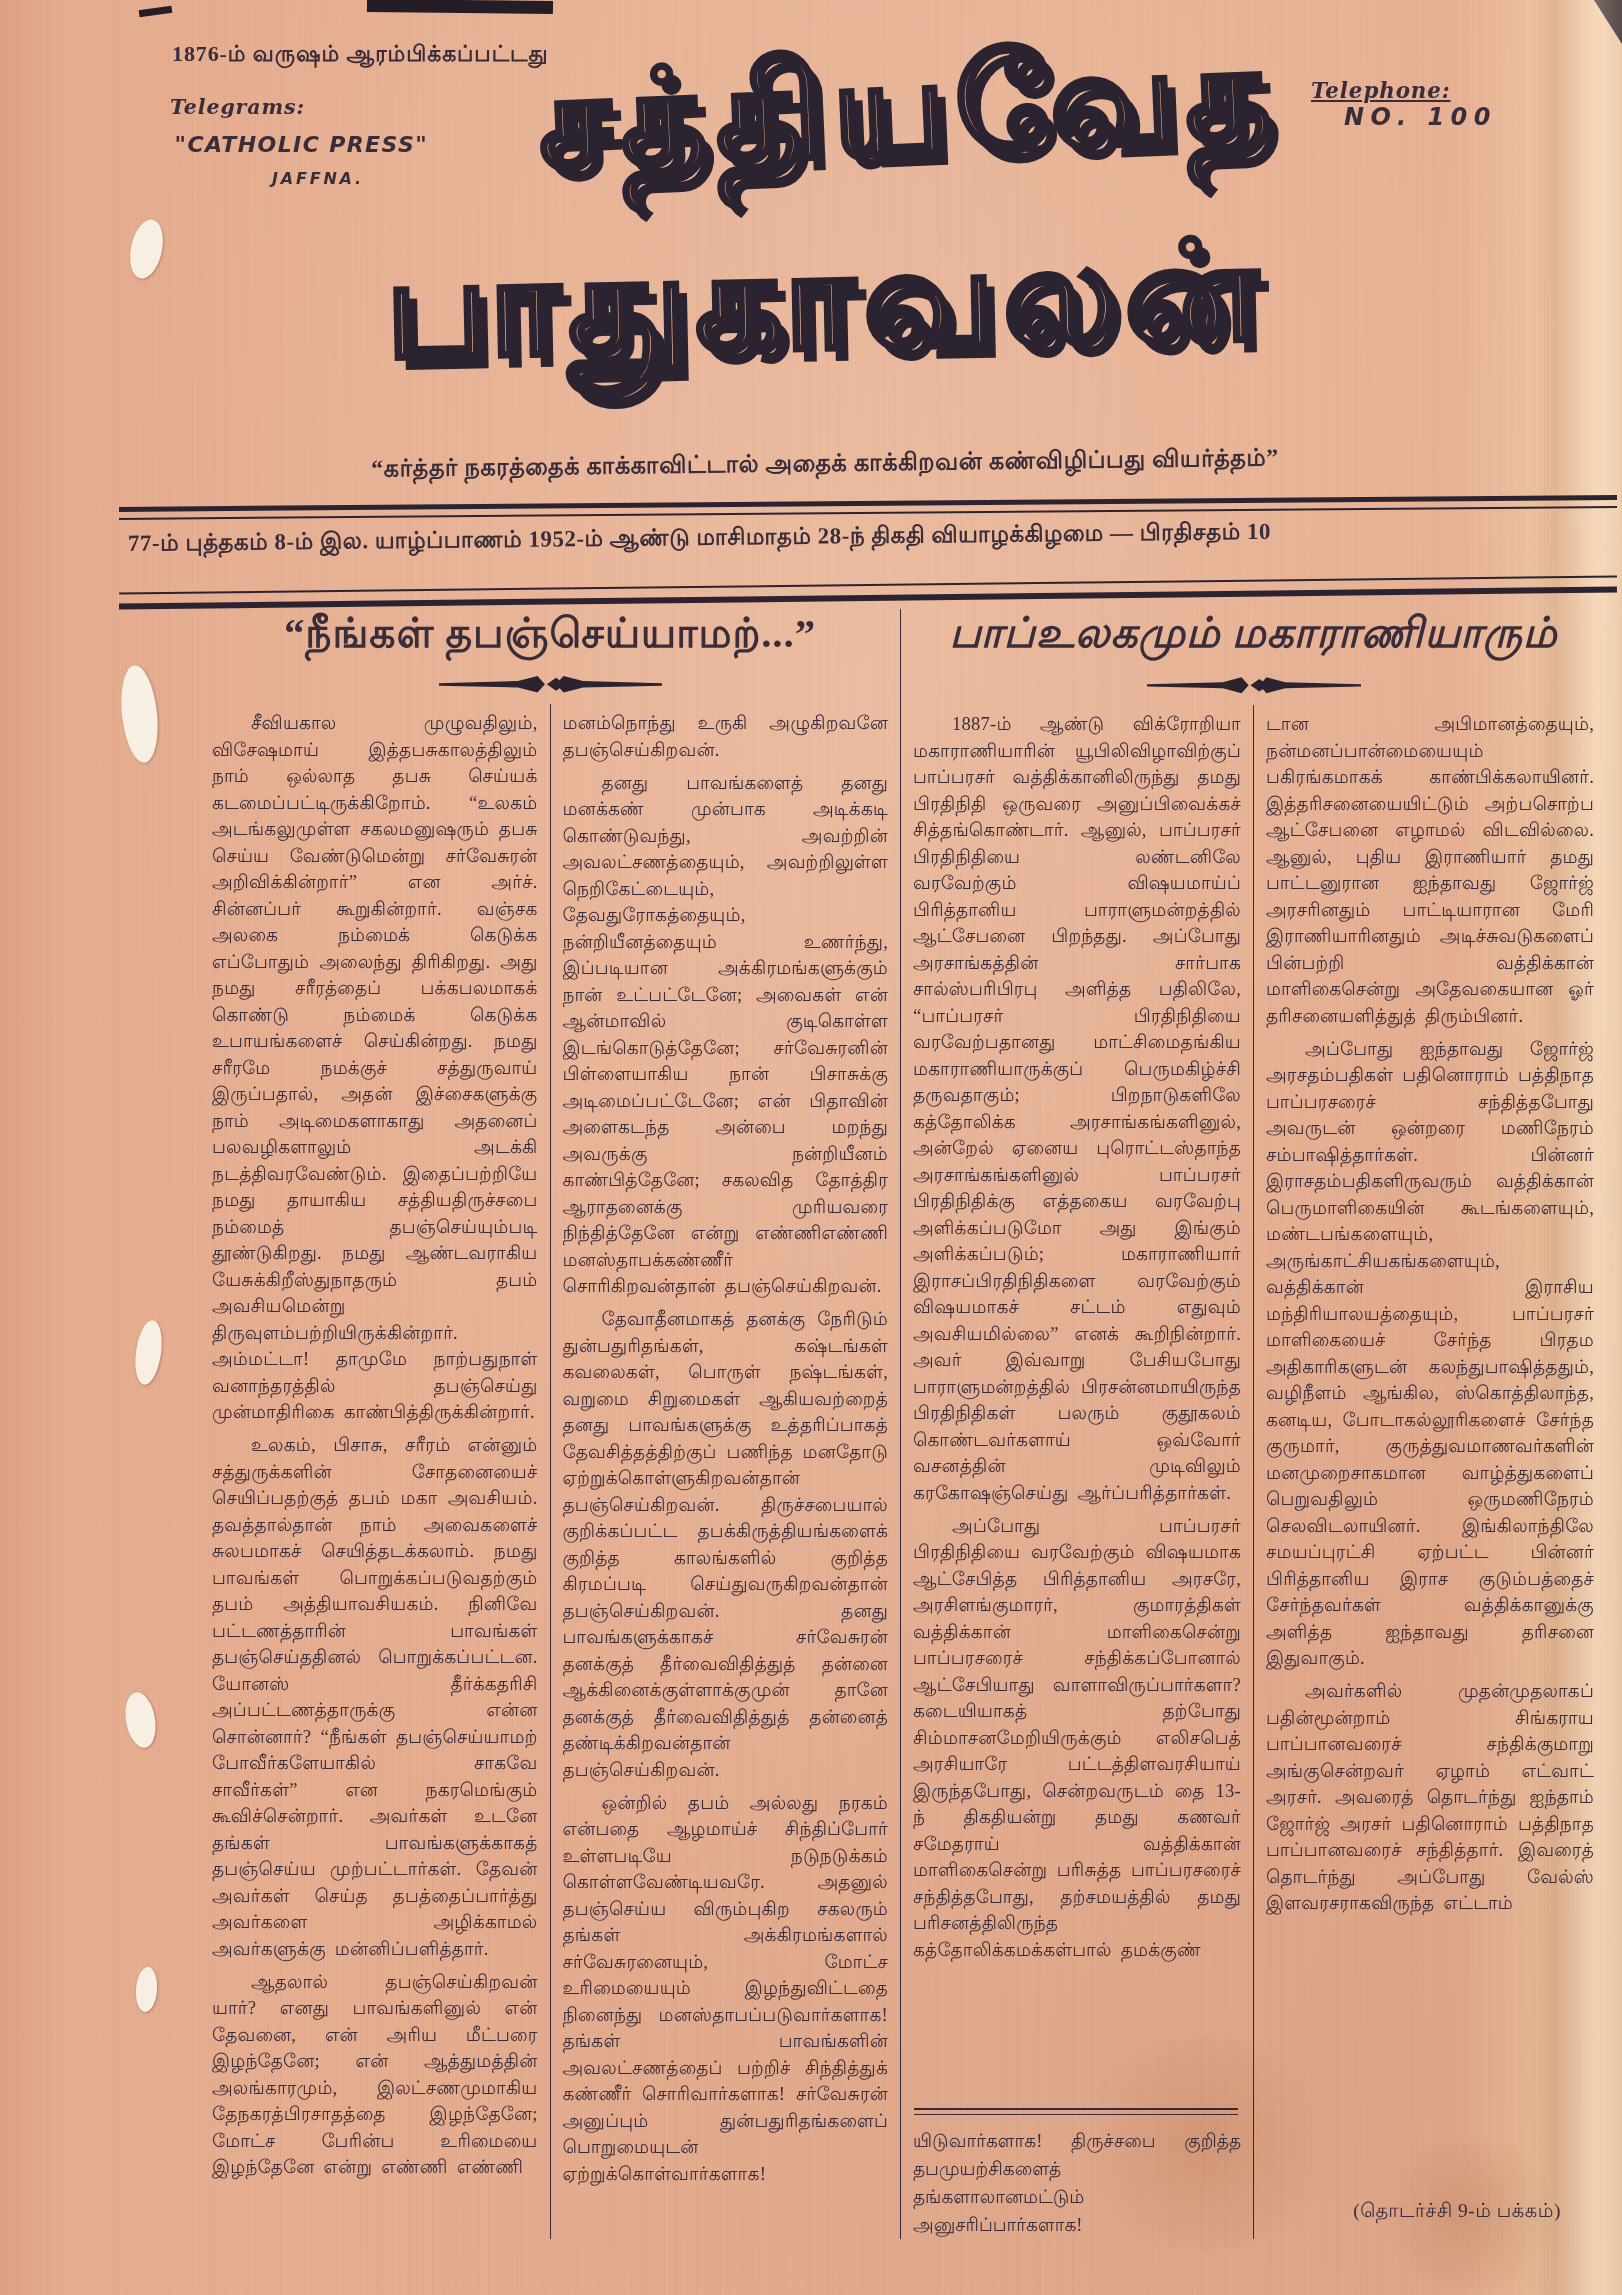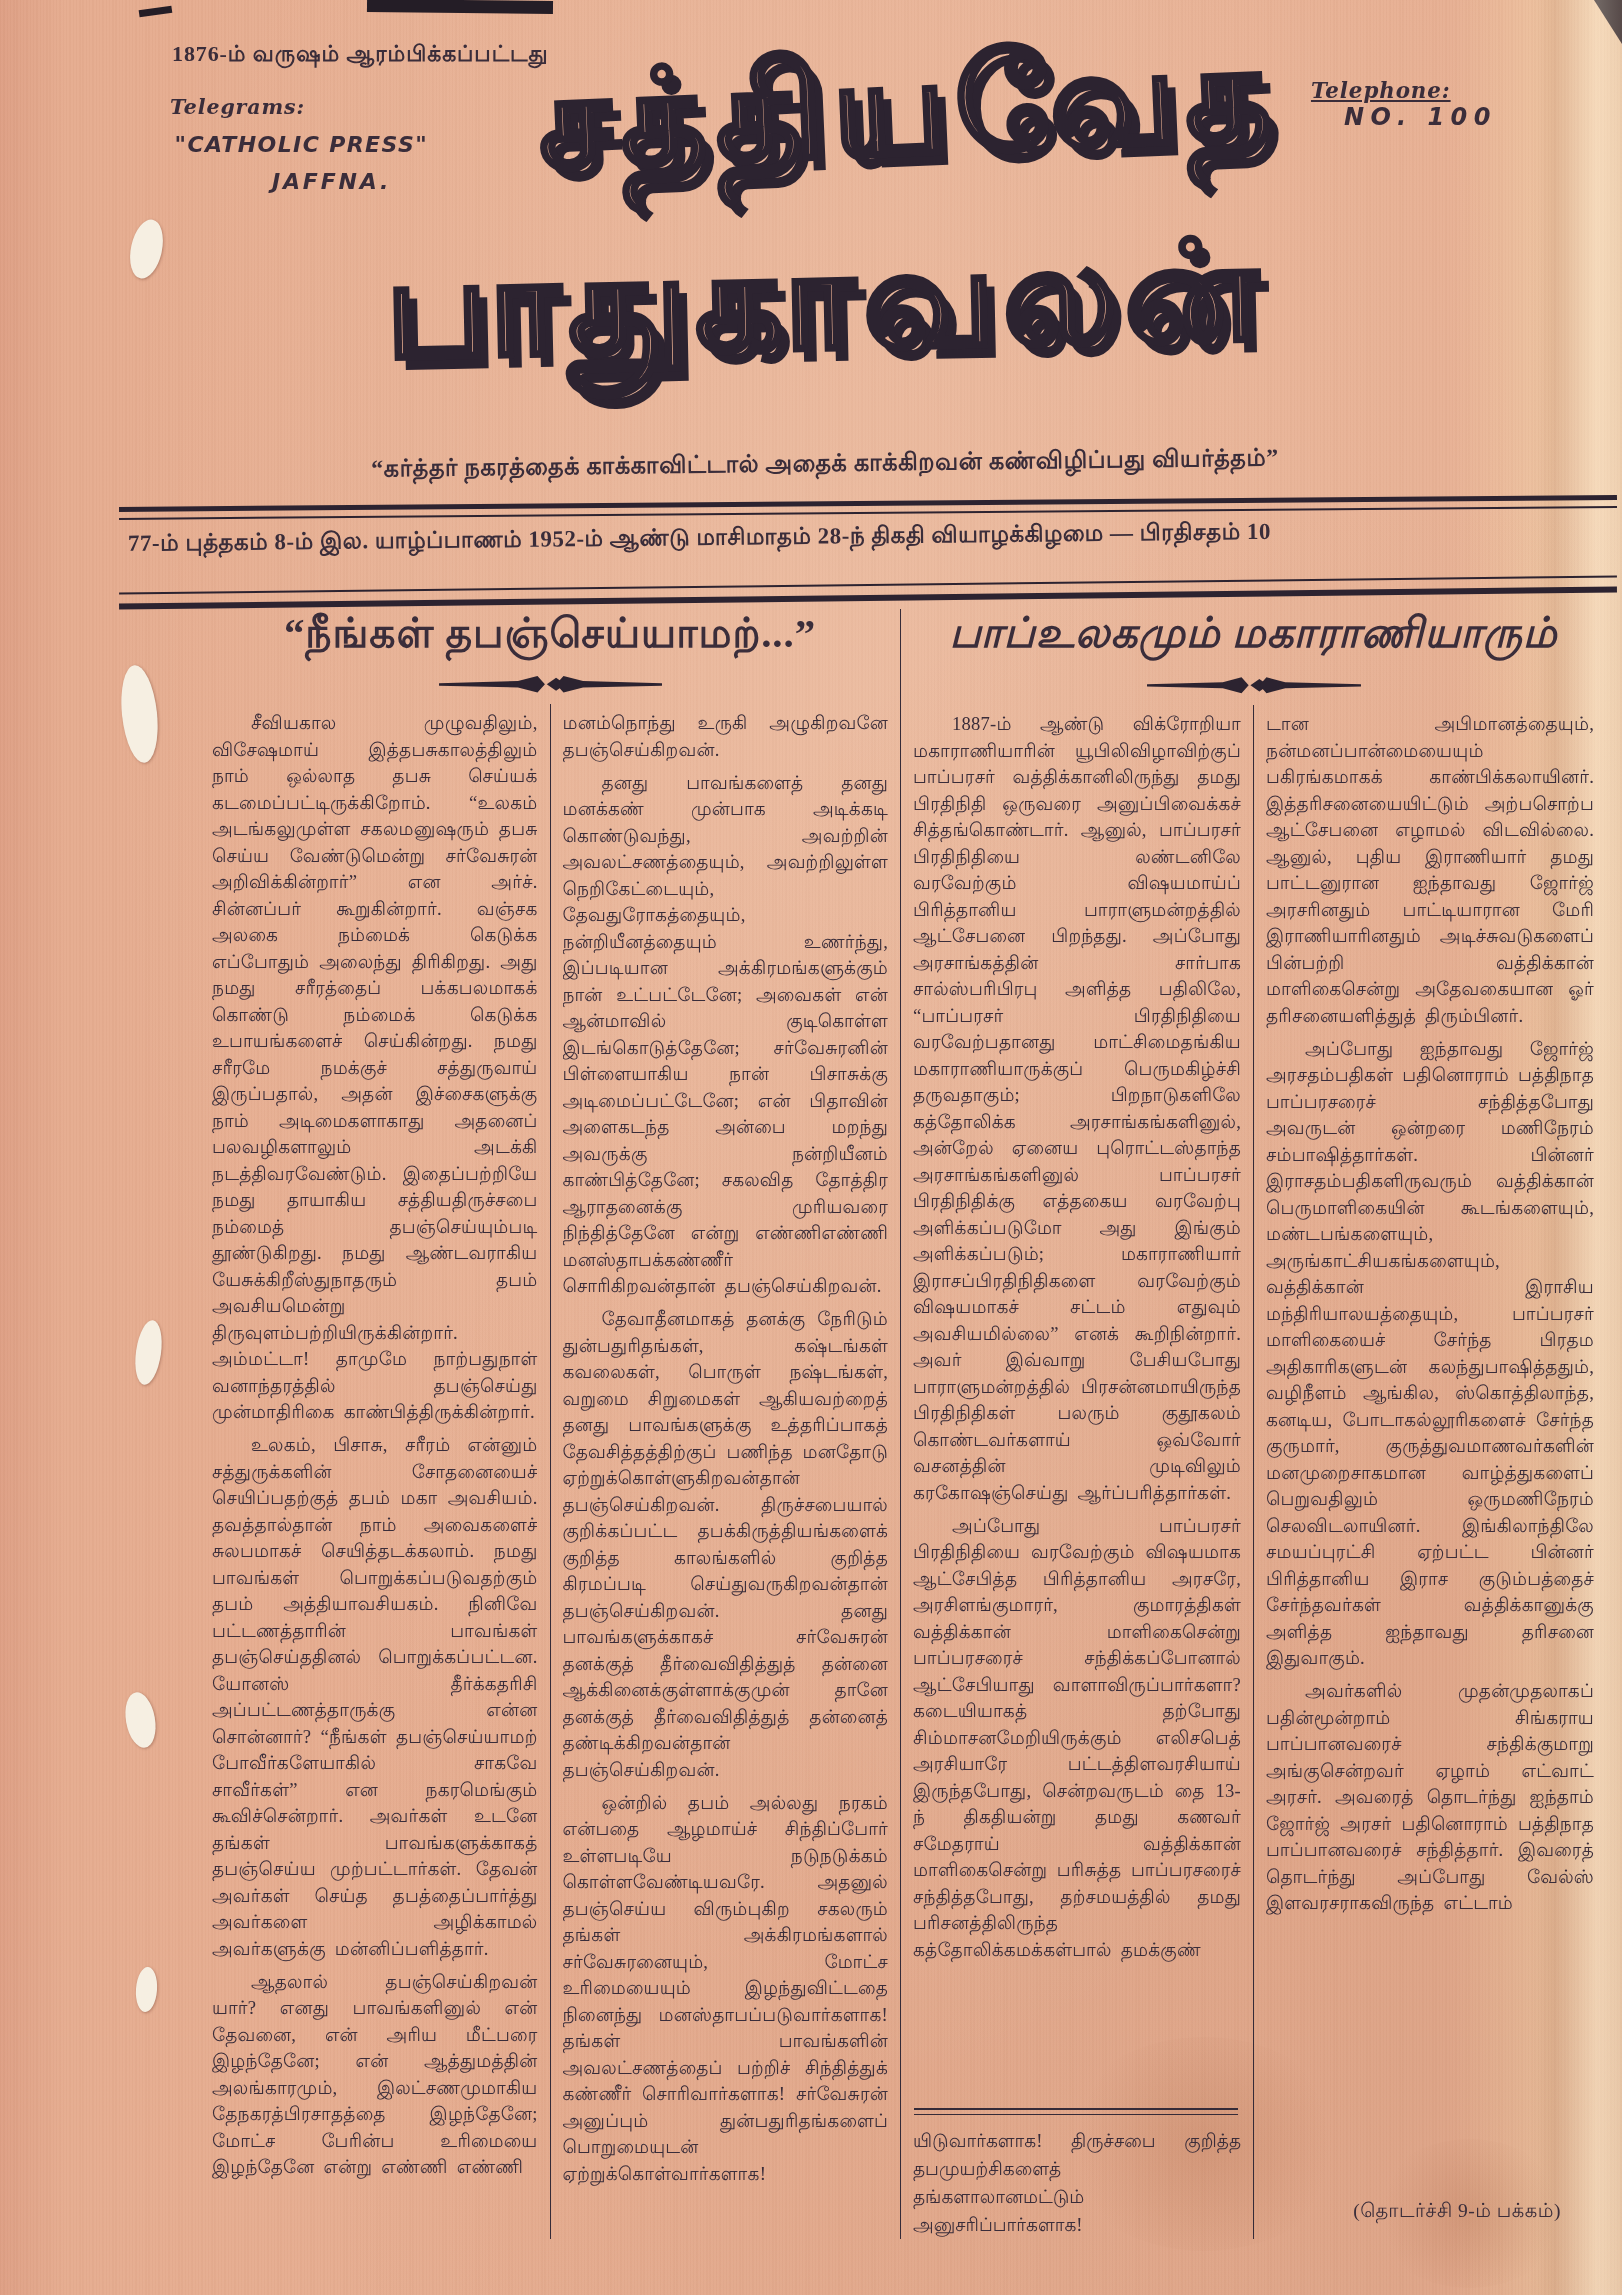--- a/index.html
+++ b/index.html
@@ -22,21 +22,21 @@
   .scan-dark{position:absolute;background:#241d26;}
   .corner-right{position:absolute;top:0;right:0;width:56px;height:88px;background:#241d26;clip-path:polygon(100% 0,0 0,100% 100%);}
   .curl{position:absolute;top:0;right:0;width:116px;height:100%;background:linear-gradient(90deg,rgba(0,0,0,0) 0%,rgba(120,60,35,0.10) 18%,rgba(255,240,214,0.35) 55%,rgba(150,90,55,0.18) 100%);}
   .stain{position:absolute;border-radius:50%;background:radial-gradient(circle, rgba(150,80,45,0.18), rgba(0,0,0,0) 70%);}
 
   
   .est{position:absolute;top:41px;left:172px;font-size:22px;font-weight:bold;letter-spacing:0.9px;}
   .tele-block{position:absolute;top:95px;left:170px;font-family:"DejaVu Serif",serif;font-style:italic;font-weight:bold;}
   .tele-label{font-size:20.5px;letter-spacing:0.9px;}
   .tele-value{font-size:22px;margin-top:13px;margin-left:4.6px;font-family:"DejaVu Sans",sans-serif;font-style:italic;letter-spacing:1.4px;}
-  .tele-place{font-size:22px;margin-top:12px;margin-left:102px;font-family:"DejaVu Sans",sans-serif;font-style:italic;letter-spacing:2.8px;}
+  .tele-place{font-size:16px;margin-top:12px;margin-left:102px;font-family:"DejaVu Sans",sans-serif;font-style:italic;letter-spacing:2.8px;}
   .phone-block{position:absolute;top:78px;right:153px;text-align:left;font-family:"DejaVu Serif",serif;font-style:italic;font-weight:bold;}
   .phone-label{font-size:21.4px;letter-spacing:0.9px;text-decoration:underline;}
   .phone-value{font-size:24px;margin-left:33px;font-family:"DejaVu Sans",sans-serif;letter-spacing:6.5px;}
 
   .mast{position:absolute;left:0;width:100%;text-align:center;font-weight:bold;line-height:1;white-space:nowrap;
         color:#e6ad90;-webkit-text-stroke:3.3px #2c2330;text-shadow:9.3px 11px 0 #2c2330;}
   .mast1{top:44px;font-size:133px;letter-spacing:8.4px;transform:rotate(-2.4deg);padding-left:84px;}
   .mast2{top:232px;font-size:139px;letter-spacing:6.5px;transform:rotate(-1.2deg);}
 
   .motto{position:absolute;top:450px;left:0;width:100%;text-align:center;font-size:24px;font-weight:bold;letter-spacing:0.5px;transform:rotate(-0.7deg);}

